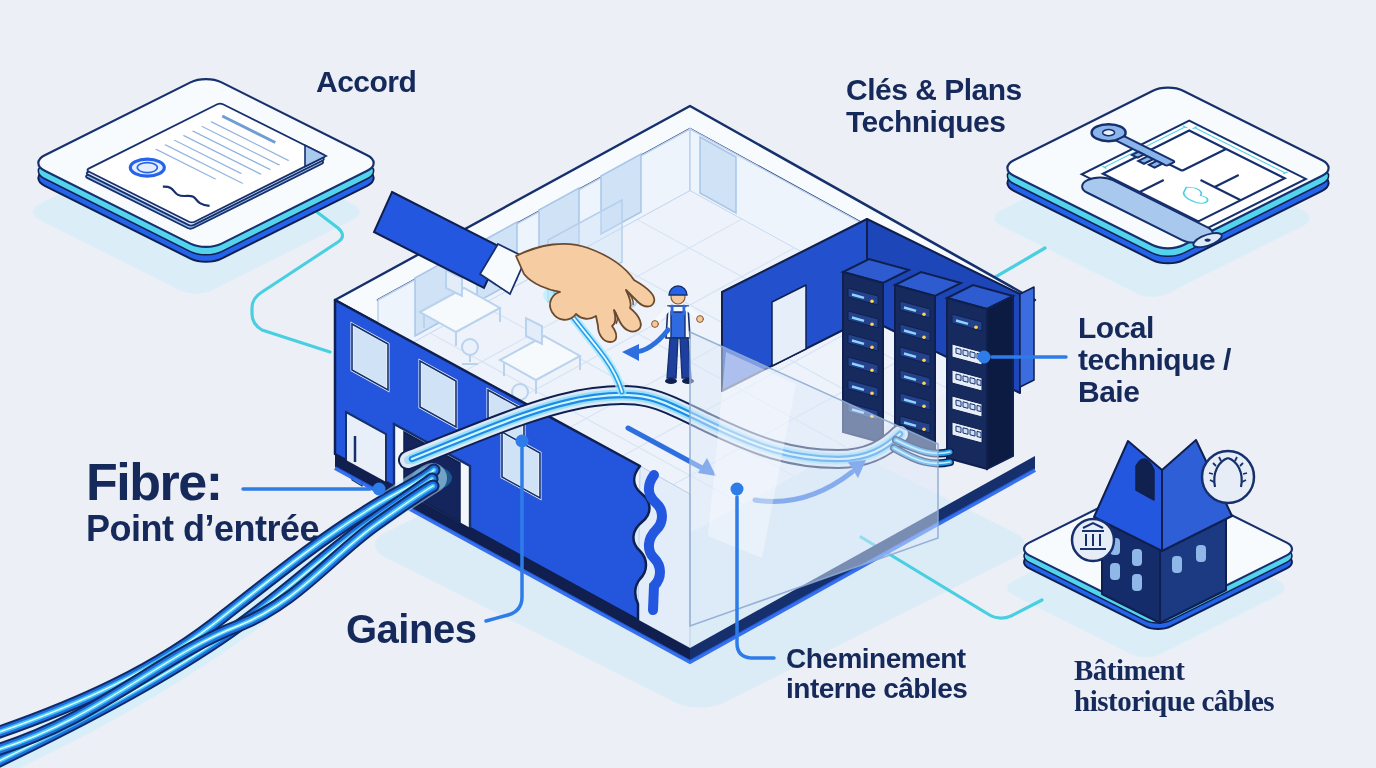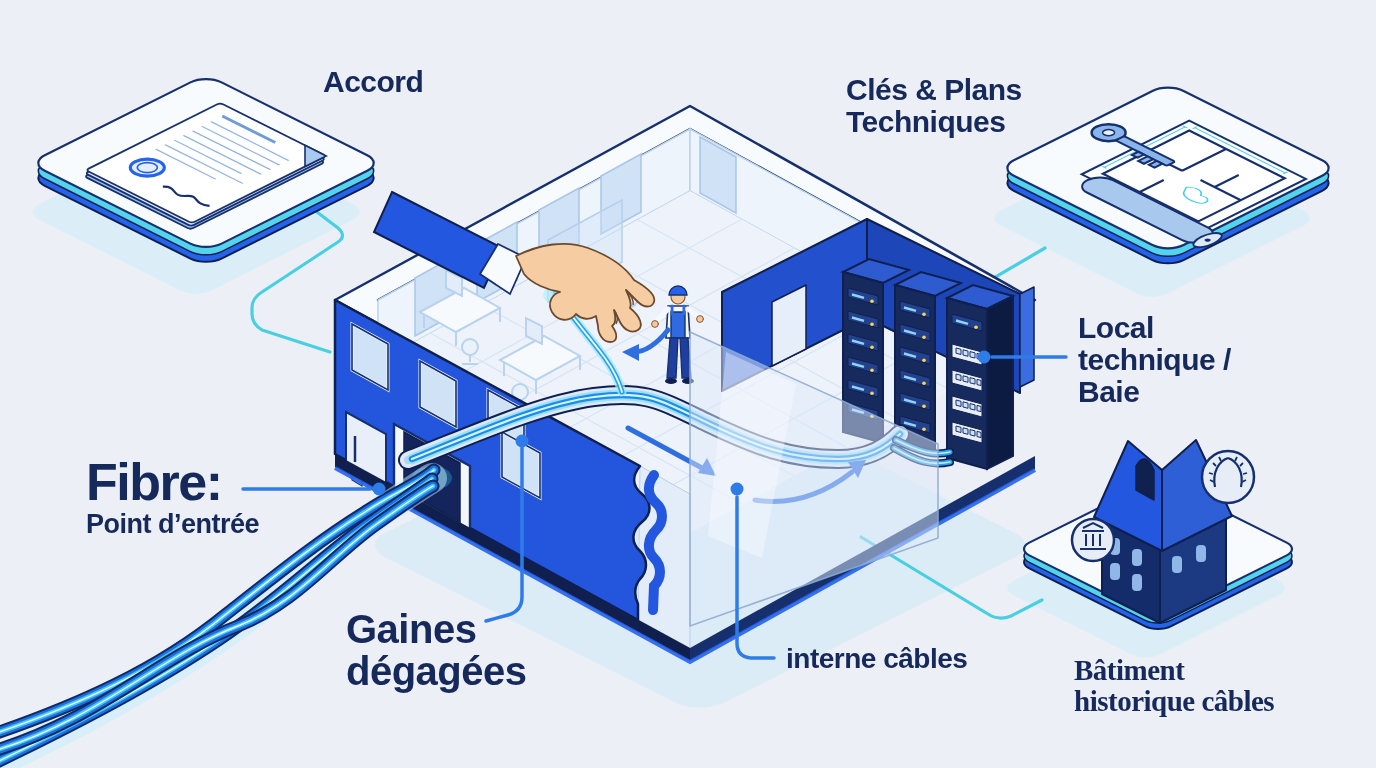--- a/index.html
+++ b/index.html
@@ -6,26 +6,26 @@
   body{
     width:1376px;height:768px;overflow:hidden;position:relative;
     background:var(--bg,#edeff6);
     font-family:"Liberation Sans","DejaVu Sans",sans-serif;
   }
   #stage{position:absolute;inset:0;width:1376px;height:768px;}
   svg{display:block}
   .lbl{position:absolute;font-weight:bold;color:var(--navy,#16295b);
        letter-spacing:-0.5px;white-space:nowrap;line-height:1.06;}
   .lbl div{line-height:1.06}
-  .lbl-accord{left:316px;top:66px;font-size:30px;margin-left:7px;}
+  .lbl-accord{left:316px;top:66px;font-size:30px;}
   .lbl-cles{left:846px;top:74px;font-size:30px;}
   .lbl-local{left:1078px;top:312px;font-size:30px;}
   .lbl-fibre{left:86px;top:455px;}
   .lbl-fibre .big{font-size:52px;letter-spacing:-1.5px;}
-  .lbl-fibre .small{font-size:27px;text-align:right;}
+  .lbl-fibre .small{font-size:36px;text-align:right;}
   .lbl-gaines{left:346px;top:608px;font-size:40px;}
   .lbl-chem{left:786px;top:644px;font-size:28px;}
   .lbl-bat{left:1074px;top:655px;font-size:29px;font-family:Liberation Serif, serif;}
 </style>
 </head>
 <body>
 
 <div id="stage">
 <svg width="1376" height="768" viewBox="0 0 1376 768">
 
@@ -405,22 +405,22 @@
   <div class="lbl lbl-cles">
     <div>Clés &amp; Plans</div>
     <div>Techniques</div>
   </div>
   <div class="lbl lbl-fibre">
     <div class="big">Fibre:</div>
     <div class="small">Point d’entrée</div>
   </div>
   <div class="lbl lbl-gaines">
     <div>Gaines</div>
-    <div>dégagées</div>
   </div>
   <div class="lbl lbl-chem">
+    <div>Cheminement</div>
     <div>interne câbles</div>
   </div>
   <div class="lbl lbl-bat">
     <div>Bâtiment</div>
     <div>historique câbles</div>
   </div>
 </div>
 
 </body></html>

